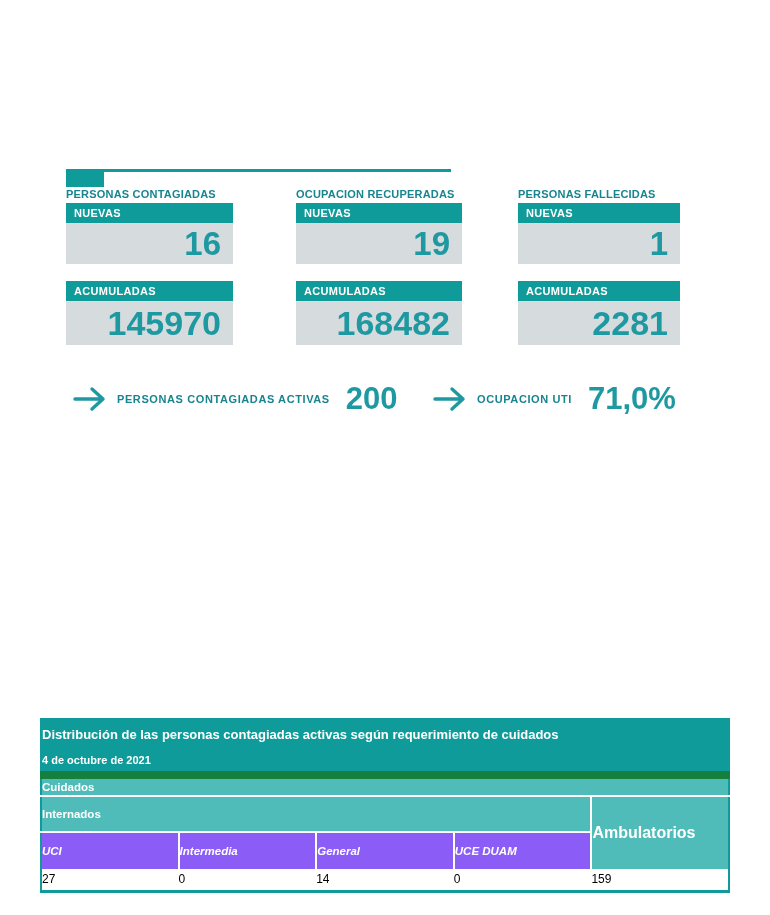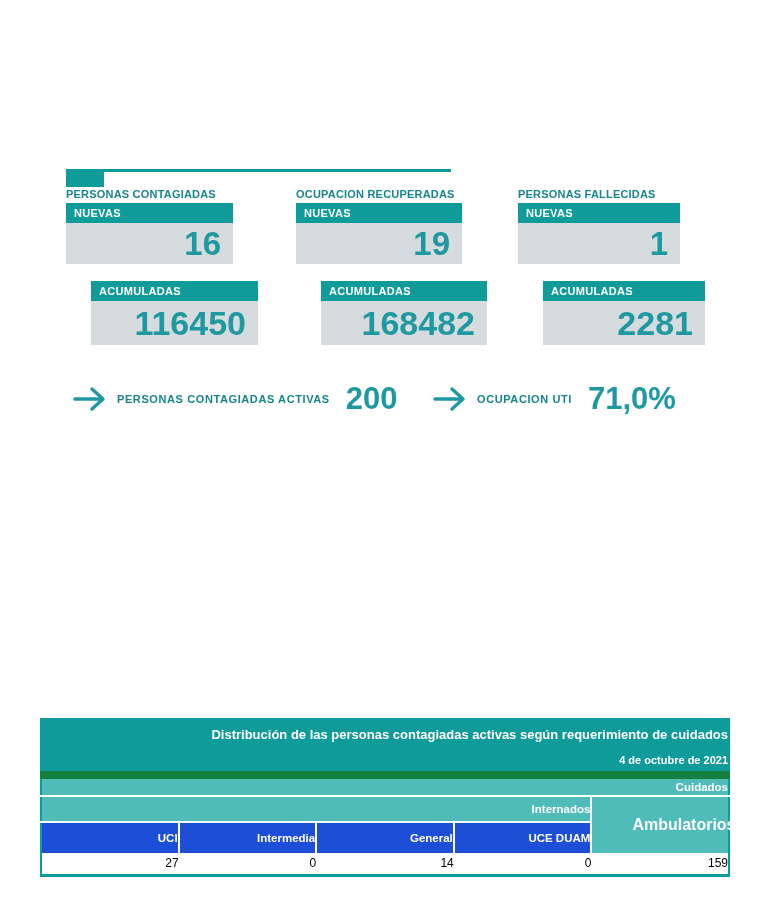--- a/index.html
+++ b/index.html
@@ -40,21 +40,21 @@
     height: 20px; display: flex; align-items: center; padding-left: 8px;
     letter-spacing: 0.3px;
   }
   .mini .mini-body {
     background: #d6dbde; height: 41px;
     display: flex; align-items: center; justify-content: flex-end;
     padding-right: 12px;
     color: #1f99a1; font-weight: bold; font-size: 33px;
   }
   .mini.nuevas { margin-top: 0px; }
-  .mini.acumuladas { margin-top: 17px; margin-left: 25px; }
+  .mini.acumuladas { margin-top: 17px; }
   .mini.acumuladas .mini-body { height: 44px; font-size: 34px; }
 
   
   .indicator { position: absolute; top: 381px; height: 36px; display: flex; align-items: center; }
   .indicator.i1 { left: 73px; }
   .indicator.i2 { left: 433px; }
   .ind-arrow { width: 34px; height: 28px; flex: 0 0 auto; }
   .ind-label {
     color: #17858f; font-weight: bold; font-size: 11px; letter-spacing: 0.6px;
     margin-left: 10px; white-space: nowrap;
@@ -64,29 +64,29 @@
     white-space: nowrap;
   }
 
   
   table.care {
     position: absolute; left: 40px; top: 718px; width: 690px;
     border-collapse: collapse; table-layout: fixed;
     border: 2px solid #0e9b99; border-bottom: 3px solid #0e9b99;
   }
   table.care td {
-    text-align: right; vertical-align: middle;
-    font-size: 11.5px; color: #ffffff; font-weight: bold; padding-left: 40px;
+    text-align: left; vertical-align: middle;
+    font-size: 11.5px; color: #ffffff; font-weight: bold;
   }
   tr.trow-title td { background: #0e9b99; height: 30px; font-size: 13px; }
   tr.trow-date  td { background: #0e9b99; height: 26px; font-size: 11px; }
   tr.trow-group td { background: #4fbcba; height: 21px; border-top: 8px solid #15803d; }
-  tr.trow-sub   td { background: #4fbcba; height: 26px; border-top: 2px solid #ffffff; }
+  tr.trow-sub   td { background: #4fbcba; height: 36px; border-top: 2px solid #ffffff; }
   tr.trow-sub td.amb { border-left: 2px solid #ffffff; font-size: 16px; }
-  tr.trow-cols  td { background: #1d4ed8; height: 31px; border-top: 2px solid #ffffff; }
+  tr.trow-cols  td { background: #8b5cf6; height: 37px; border-top: 2px solid #ffffff; font-style: italic; }
   tr.trow-cols  td + td { border-left: 2px solid #ffffff; }
   tr.trow-data  td {
     background: #ffffff; color: #000000; font-weight: normal;
     height: 22px; font-size: 12px;
   }
 </style>
 </head>
 <body>
 
 <div class="stage">
@@ -96,21 +96,21 @@
   <div class="accent-tab"></div>
 
   <div class="card c1">
     <div class="card-label">PERSONAS CONTAGIADAS</div>
     <div class="mini nuevas">
       <div class="mini-head">NUEVAS</div>
       <div class="mini-body">16</div>
     </div>
     <div class="mini acumuladas">
       <div class="mini-head">ACUMULADAS</div>
-      <div class="mini-body">116450</div>
+      <div class="mini-body">145970</div>
     </div>
   </div>
 
   <div class="card c2">
     <div class="card-label">OCUPACION RECUPERADAS</div>
     <div class="mini nuevas">
       <div class="mini-head">NUEVAS</div>
       <div class="mini-body">19</div>
     </div>
     <div class="mini acumuladas">

